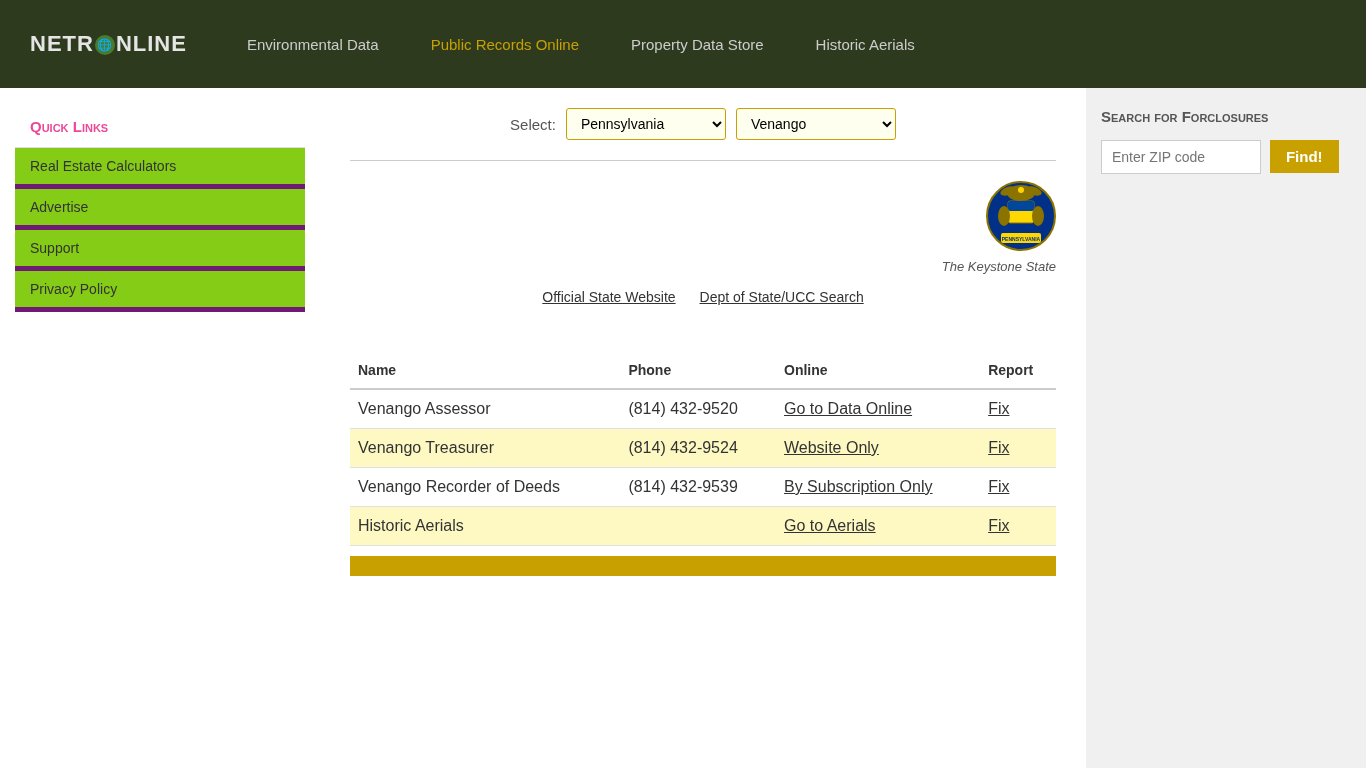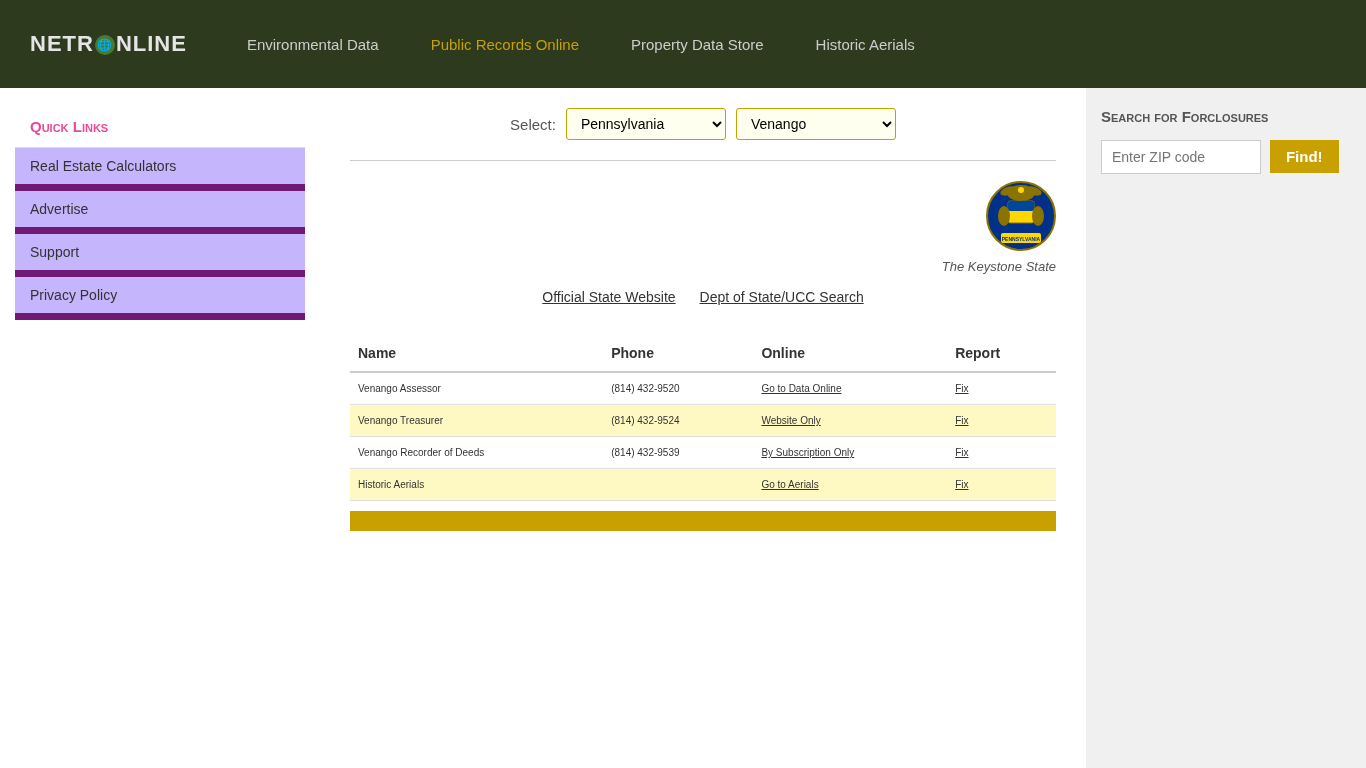--- a/index.html
+++ b/index.html
@@ -65,25 +65,25 @@
       font-variant: small-caps;
       font-size: 15px;
       font-weight: bold;
       color: #ec4899;
       padding: 10px 15px 12px 15px;
       border-bottom: 1px solid #ddd;
     }
     .sidebar-link {
       display: block;
       padding: 10px 15px;
-      border-bottom: 7px solid #701a75;
+      border-bottom: 5px solid #701a75;
       color: #333;
       text-decoration: none;
       cursor: pointer;
-      background: #c4b5fd;
+      background: #84cc16;
     }
 
     
     #main {
       flex: 1;
       padding: 20px 30px;
     }
 
     
     #select-row {
@@ -133,21 +133,21 @@
     }
     #state-motto {
       font-style: italic;
       color: #555;
       font-size: 13px;
       margin-top: 5px;
     }
 
     #state-links {
       text-align: center;
-      margin-bottom: 30px;
+      margin-bottom: 47px;
     }
     .state-link {
       color: #333;
       text-decoration: underline;
       cursor: pointer;
       font-size: 14px;
       margin: 0 10px;
     }
 
     
@@ -161,21 +161,21 @@
       padding: 10px 8px;
       border-bottom: 2px solid #ccc;
       font-weight: bold;
       color: #333;
       font-size: 14px;
     }
     #records-table td {
       padding: 10px 8px;
       vertical-align: top;
       border-bottom: 1px solid #e0e0e0;
-      font-size: 10px;
+      font-size: 16px;
     }
     .row-even { background: #fef9c3; }
     .row-odd { background: #fff; }
     .table-link {
       color: #333;
       text-decoration: underline;
       cursor: pointer;
       display: block;
     }
 

